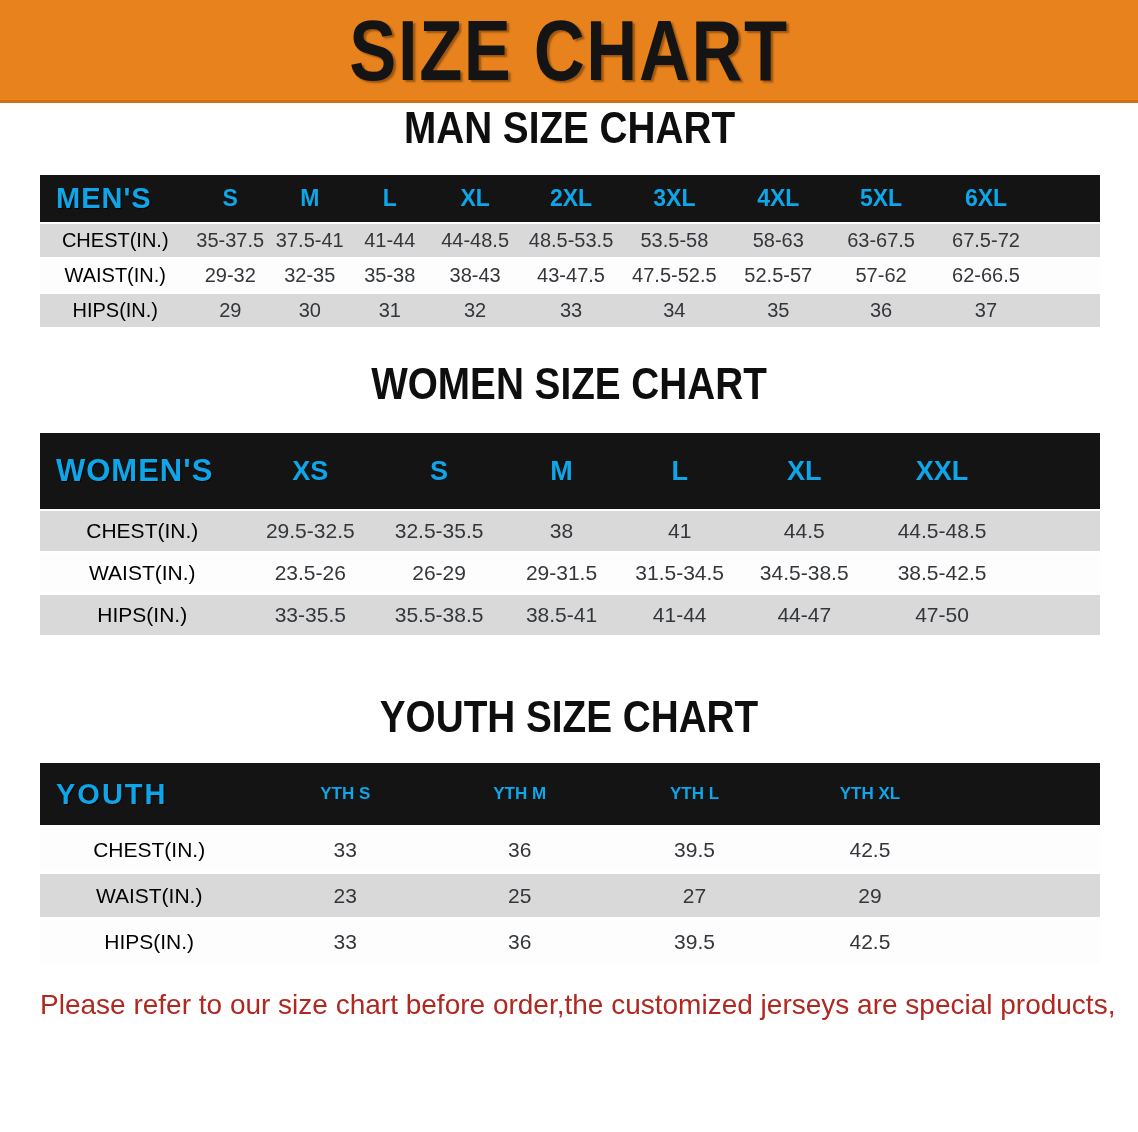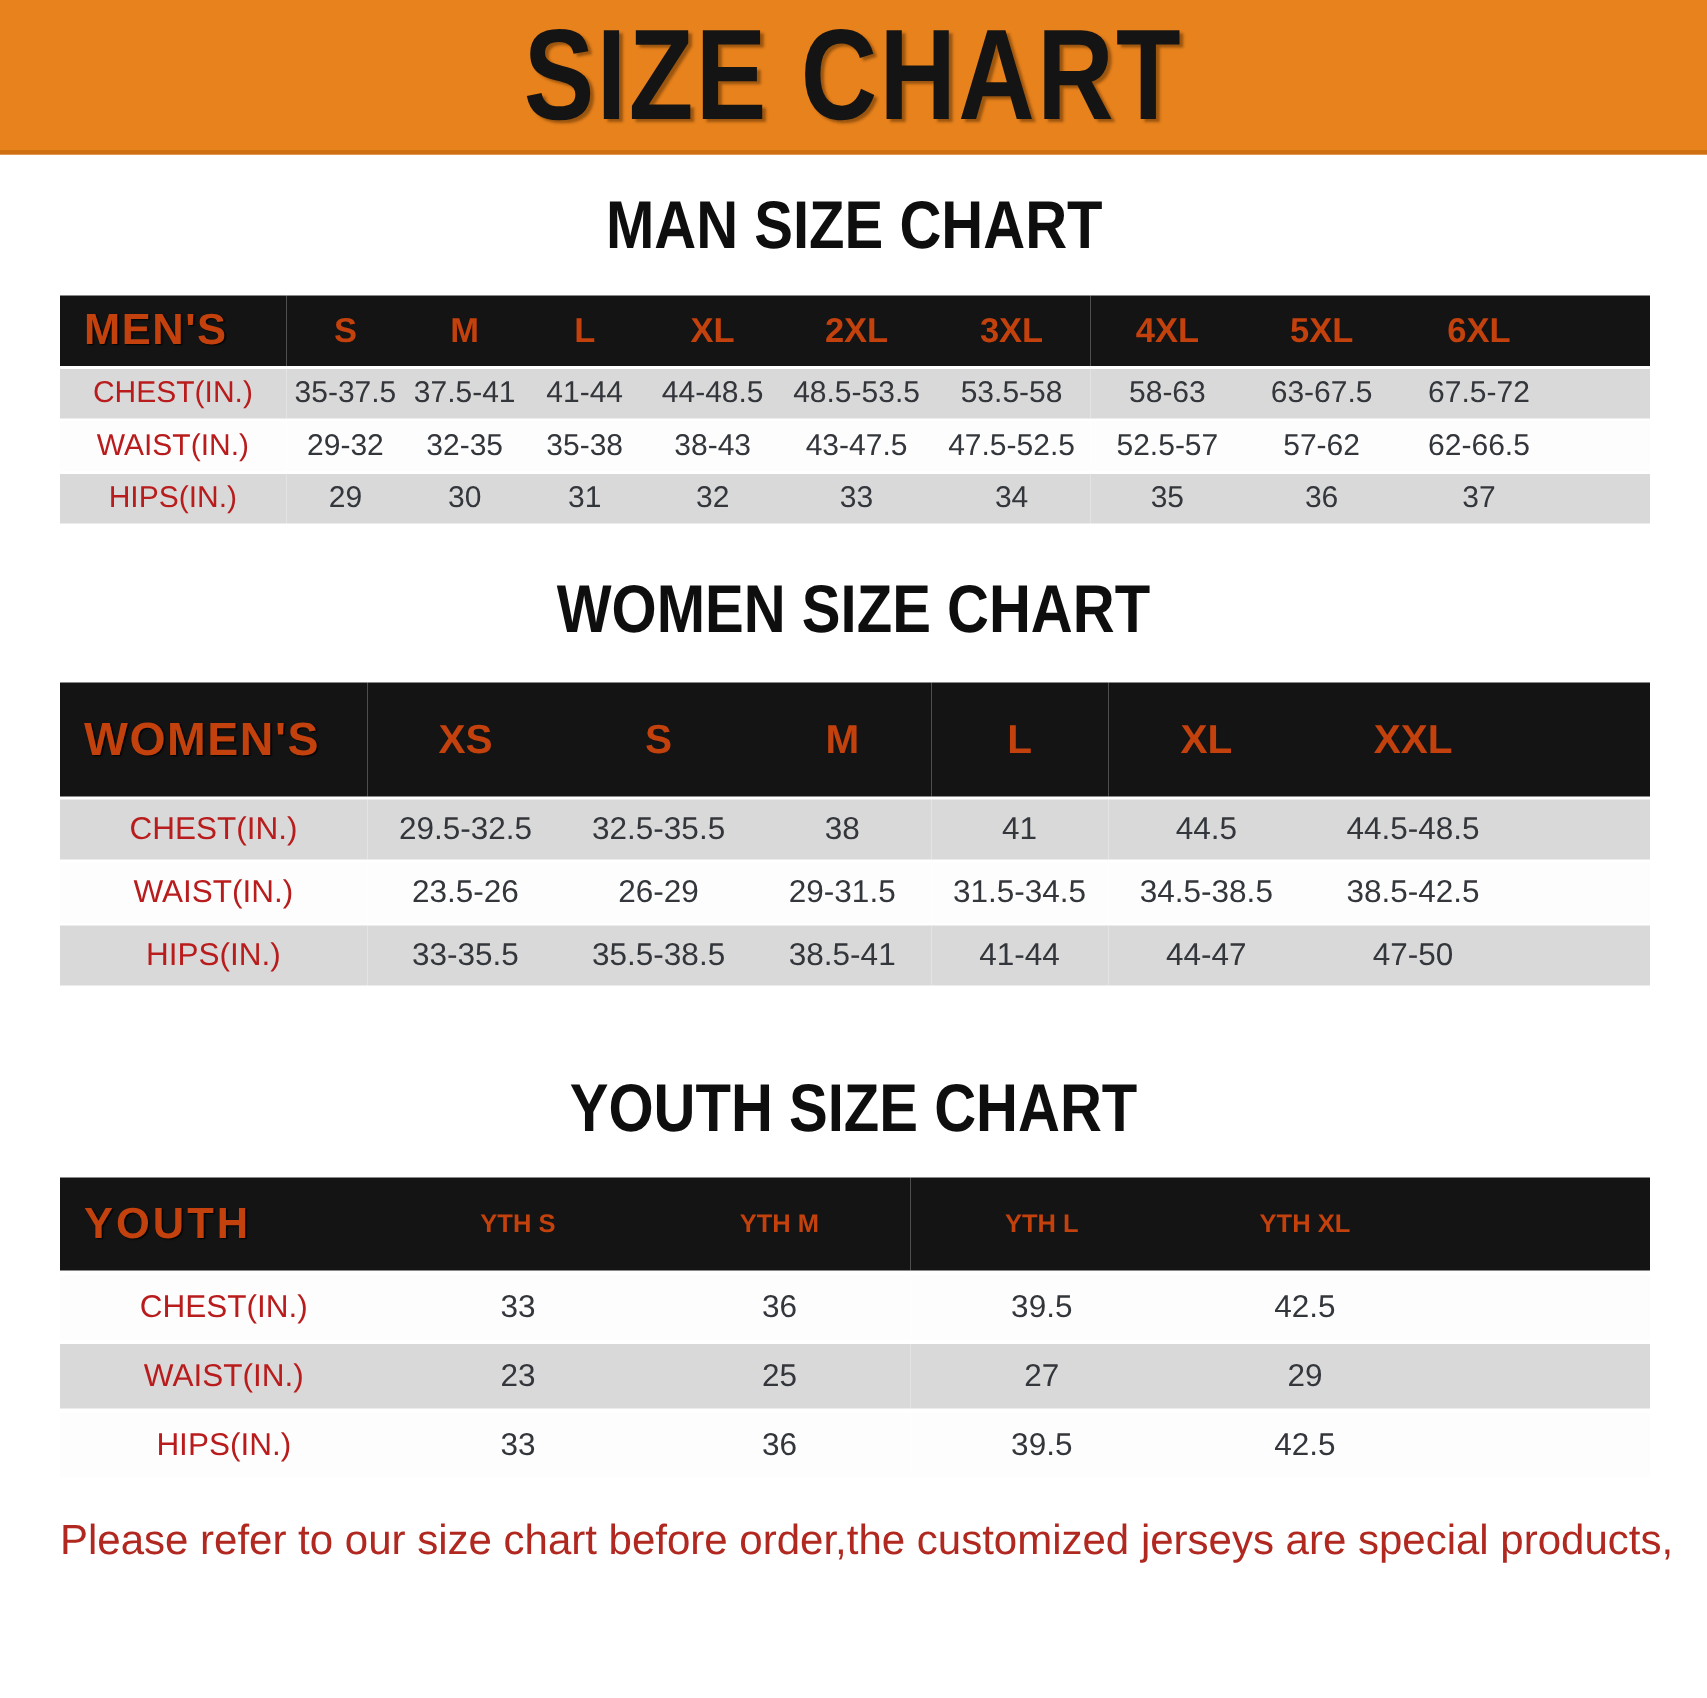--- a/index.html
+++ b/index.html
@@ -27,55 +27,55 @@
   }
 
   
   .sec-title { text-align: center; line-height: 50px; height: 50px; }
   .sec-title span {
     display: inline-block;
     transform: scaleX(0.86); transform-origin: center;
     font-size: 45px; font-weight: 800; color: #0e0e0e;
     letter-spacing: 0px; white-space: nowrap;
   }
-  .t-man   { margin-top: 22px; margin-bottom: 20px; text-align: center; }
+  .t-man   { margin-bottom: 20px; text-align: center; }
   .t-women { margin-top: 30px; margin-bottom: 22px; }
   .t-youth { margin-top: 55px; margin-bottom: 18px; }
 
   
   .table-wrap { margin: 0 38px 0 40px; }
   table.size-table {
     width: 100%; table-layout: fixed;
     border-collapse: separate; border-spacing: 0 2px;
   }
   table.size-table.youth-t { border-spacing: 0 3px; }
 
   tr.head th {
-    background: #141414; color: #c2410c;
+    background: #141414; color: #0ea5e9;
     font-weight: 700; text-align: center; vertical-align: middle; margin-left: 10px;
   }
   tr.head th.bar-label {
     text-align: left; padding-left: 16px; letter-spacing: 1px;
     text-shadow: 1px 1px 1px rgba(0,0,0,0.9);
   }
   .men-t   tr.head th { height: 47px; font-size: 23px; }
   .men-t   tr.head th.bar-label { font-size: 29px; }
   .women-t tr.head th { height: 76px; font-size: 27px; }
   .women-t tr.head th.bar-label { font-size: 31px; }
   .youth-t tr.head th { height: 62px; font-size: 17px; }
   .youth-t tr.head th.bar-label { font-size: 29px; letter-spacing: 2px; }
 
   tr.row td {
     text-align: center; vertical-align: middle;
     font-size: 20px; color: #33363b;
   }
   .men-t   tr.row td { height: 33px; }
   .women-t tr.row td { height: 40px; font-size: 21px; }
   .youth-t tr.row td { height: 43px; font-size: 21px; }
-  tr.row td.row-label { font-size: 20px; color: #b91c1c; }
+  tr.row td.row-label { font-size: 20px; color: #000000; }
   .women-t tr.row td.row-label, .youth-t tr.row td.row-label { font-size: 21px; }
   tr.row.gray  td { background: #d9d9d9; }
   tr.row.white td { background: #fdfdfd; }
 
   
   .disclaimer {
     margin: 16px 20px 0 40px;
     color: #b02820; font-size: 28px; line-height: 45px;
     font-weight: 400;
   }

